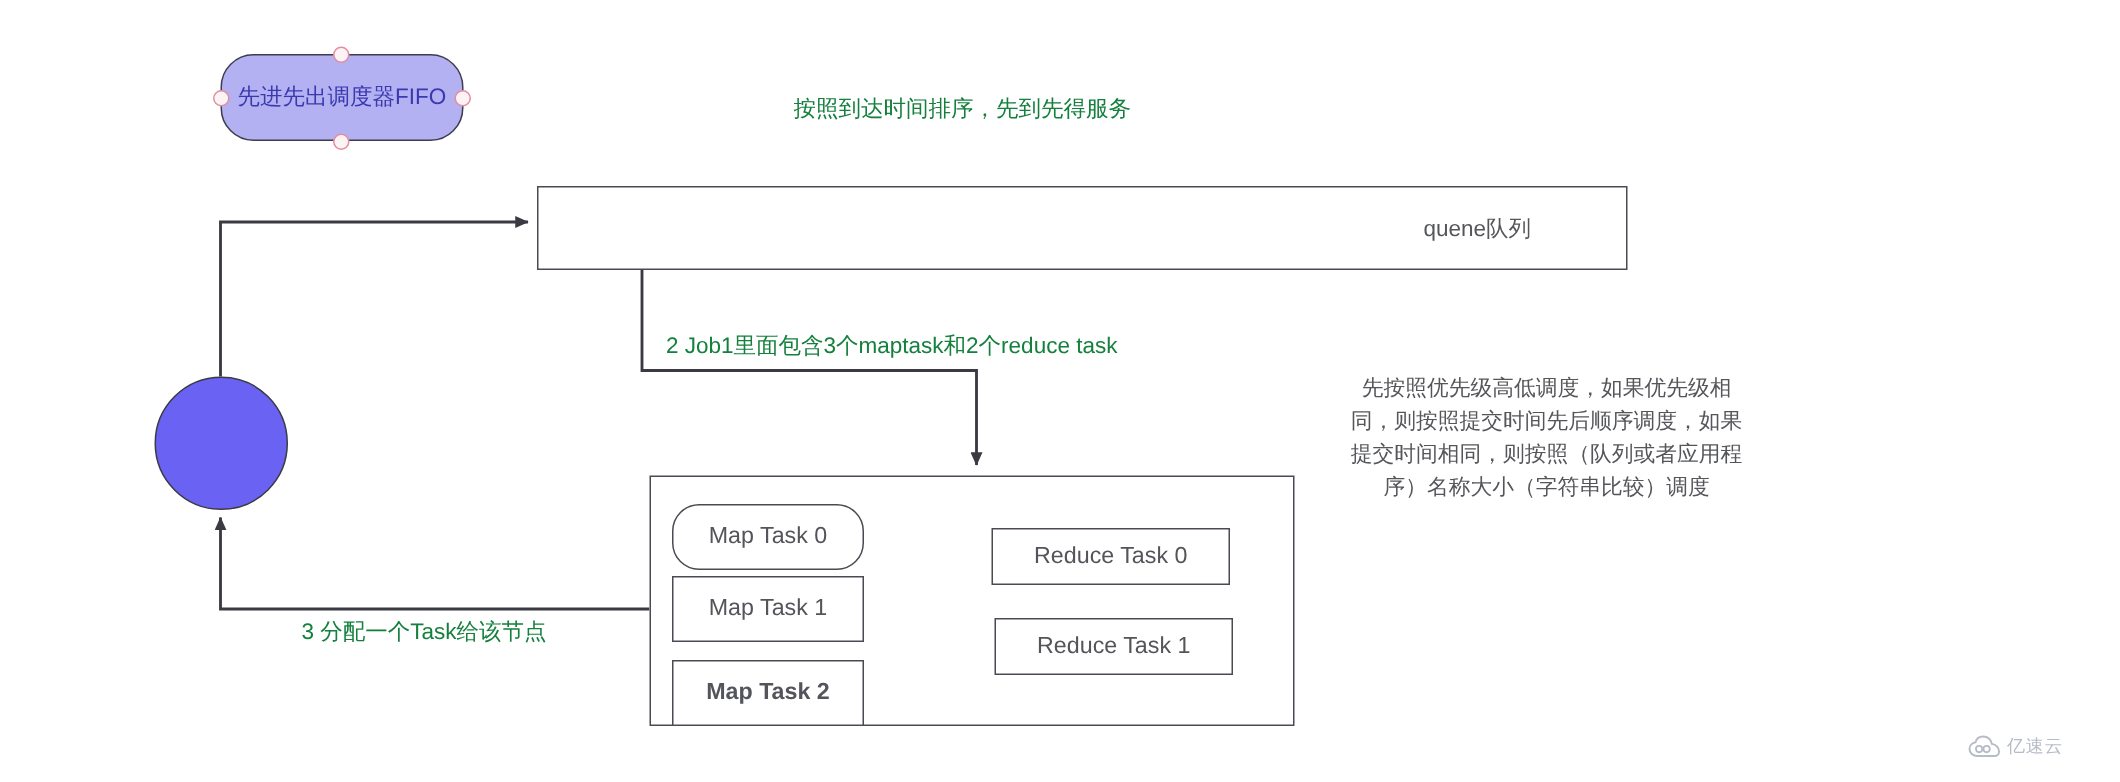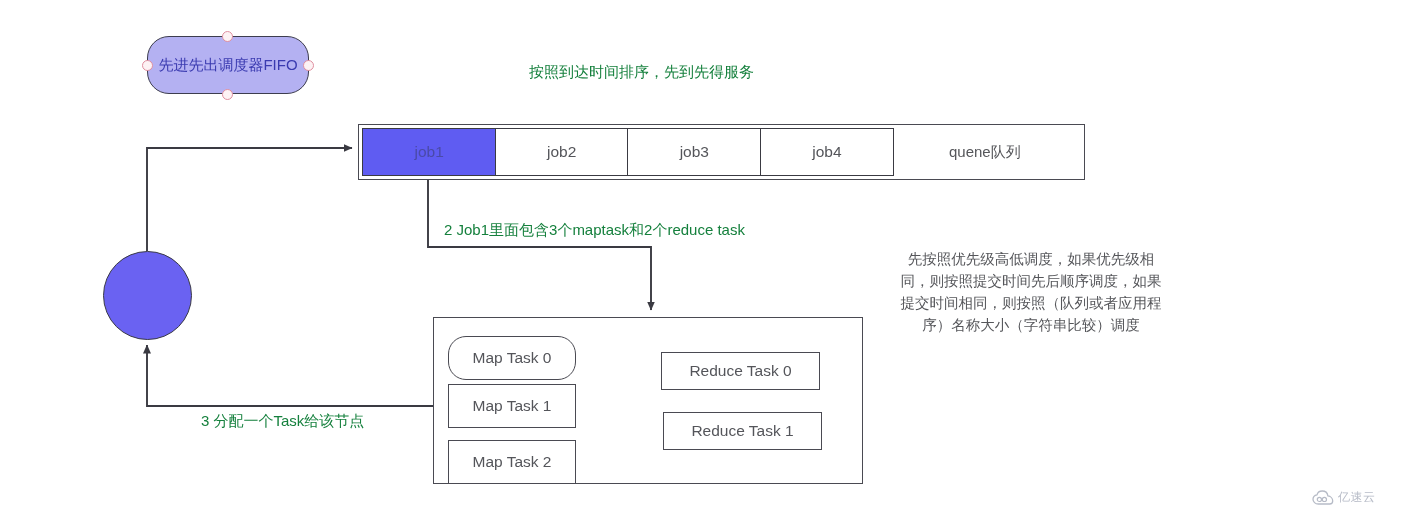--- a/index.html
+++ b/index.html
@@ -82,21 +82,21 @@
   .task-box{
     position:absolute;
     border:1.8px solid #4a4a52;
     box-sizing:border-box;
     background:#ffffff;
     display:flex;align-items:center;justify-content:center;
     font-size:15.5px;color:#54555a;white-space:nowrap;
   }
   .map0{left:448px;top:336px;width:128px;height:44px;border-radius:18px;}
   .map1{left:448px;top:384px;width:128px;height:44px;}
-  .map2{left:448px;top:440px;width:128px;height:44px;}
+  .map2{left:448px;top:440px;width:128px;height:44px;font-weight:bold;}
   .red0{left:661px;top:352px;width:159px;height:38px;}
   .red1{left:663px;top:412px;width:159px;height:38px;}
 
   
   .note{position:absolute;font-size:15px;color:#15803d;white-space:nowrap;}
   .note-top{left:529px;top:63px;}
   .note-1{left:147px;top:124px;}
   .note-2{left:444px;top:221px;}
   .note-3{left:201px;top:412px;}
   .note-right{
@@ -142,26 +142,20 @@
   <div class="handle h-top"></div>
   <div class="handle h-bottom"></div>
   <div class="handle h-left"></div>
   <div class="handle h-right"></div>
 
   <div class="circle-node"></div>
 
   <div class="note note-top">按照到达时间排序，先到先得服务</div>
 
   <div class="queue-outer"></div>
-  <div class="queue-inner">
-    <div class="job-cell">job1</div>
-    <div class="job-cell">job2</div>
-    <div class="job-cell">job3</div>
-    <div class="job-cell">job4</div>
-  </div>
   <div class="queue-label">quene队列</div>
 
   <div class="note note-2">2 Job1里面包含3个maptask和2个reduce task</div>
   <div class="note note-3">3 分配一个Task给该节点</div>
 
   <div class="task-container"></div>
   <div class="task-box map0">Map Task 0</div>
   <div class="task-box map1">Map Task 1</div>
   <div class="task-box map2">Map Task 2</div>
   <div class="task-box red0">Reduce Task 0</div>

